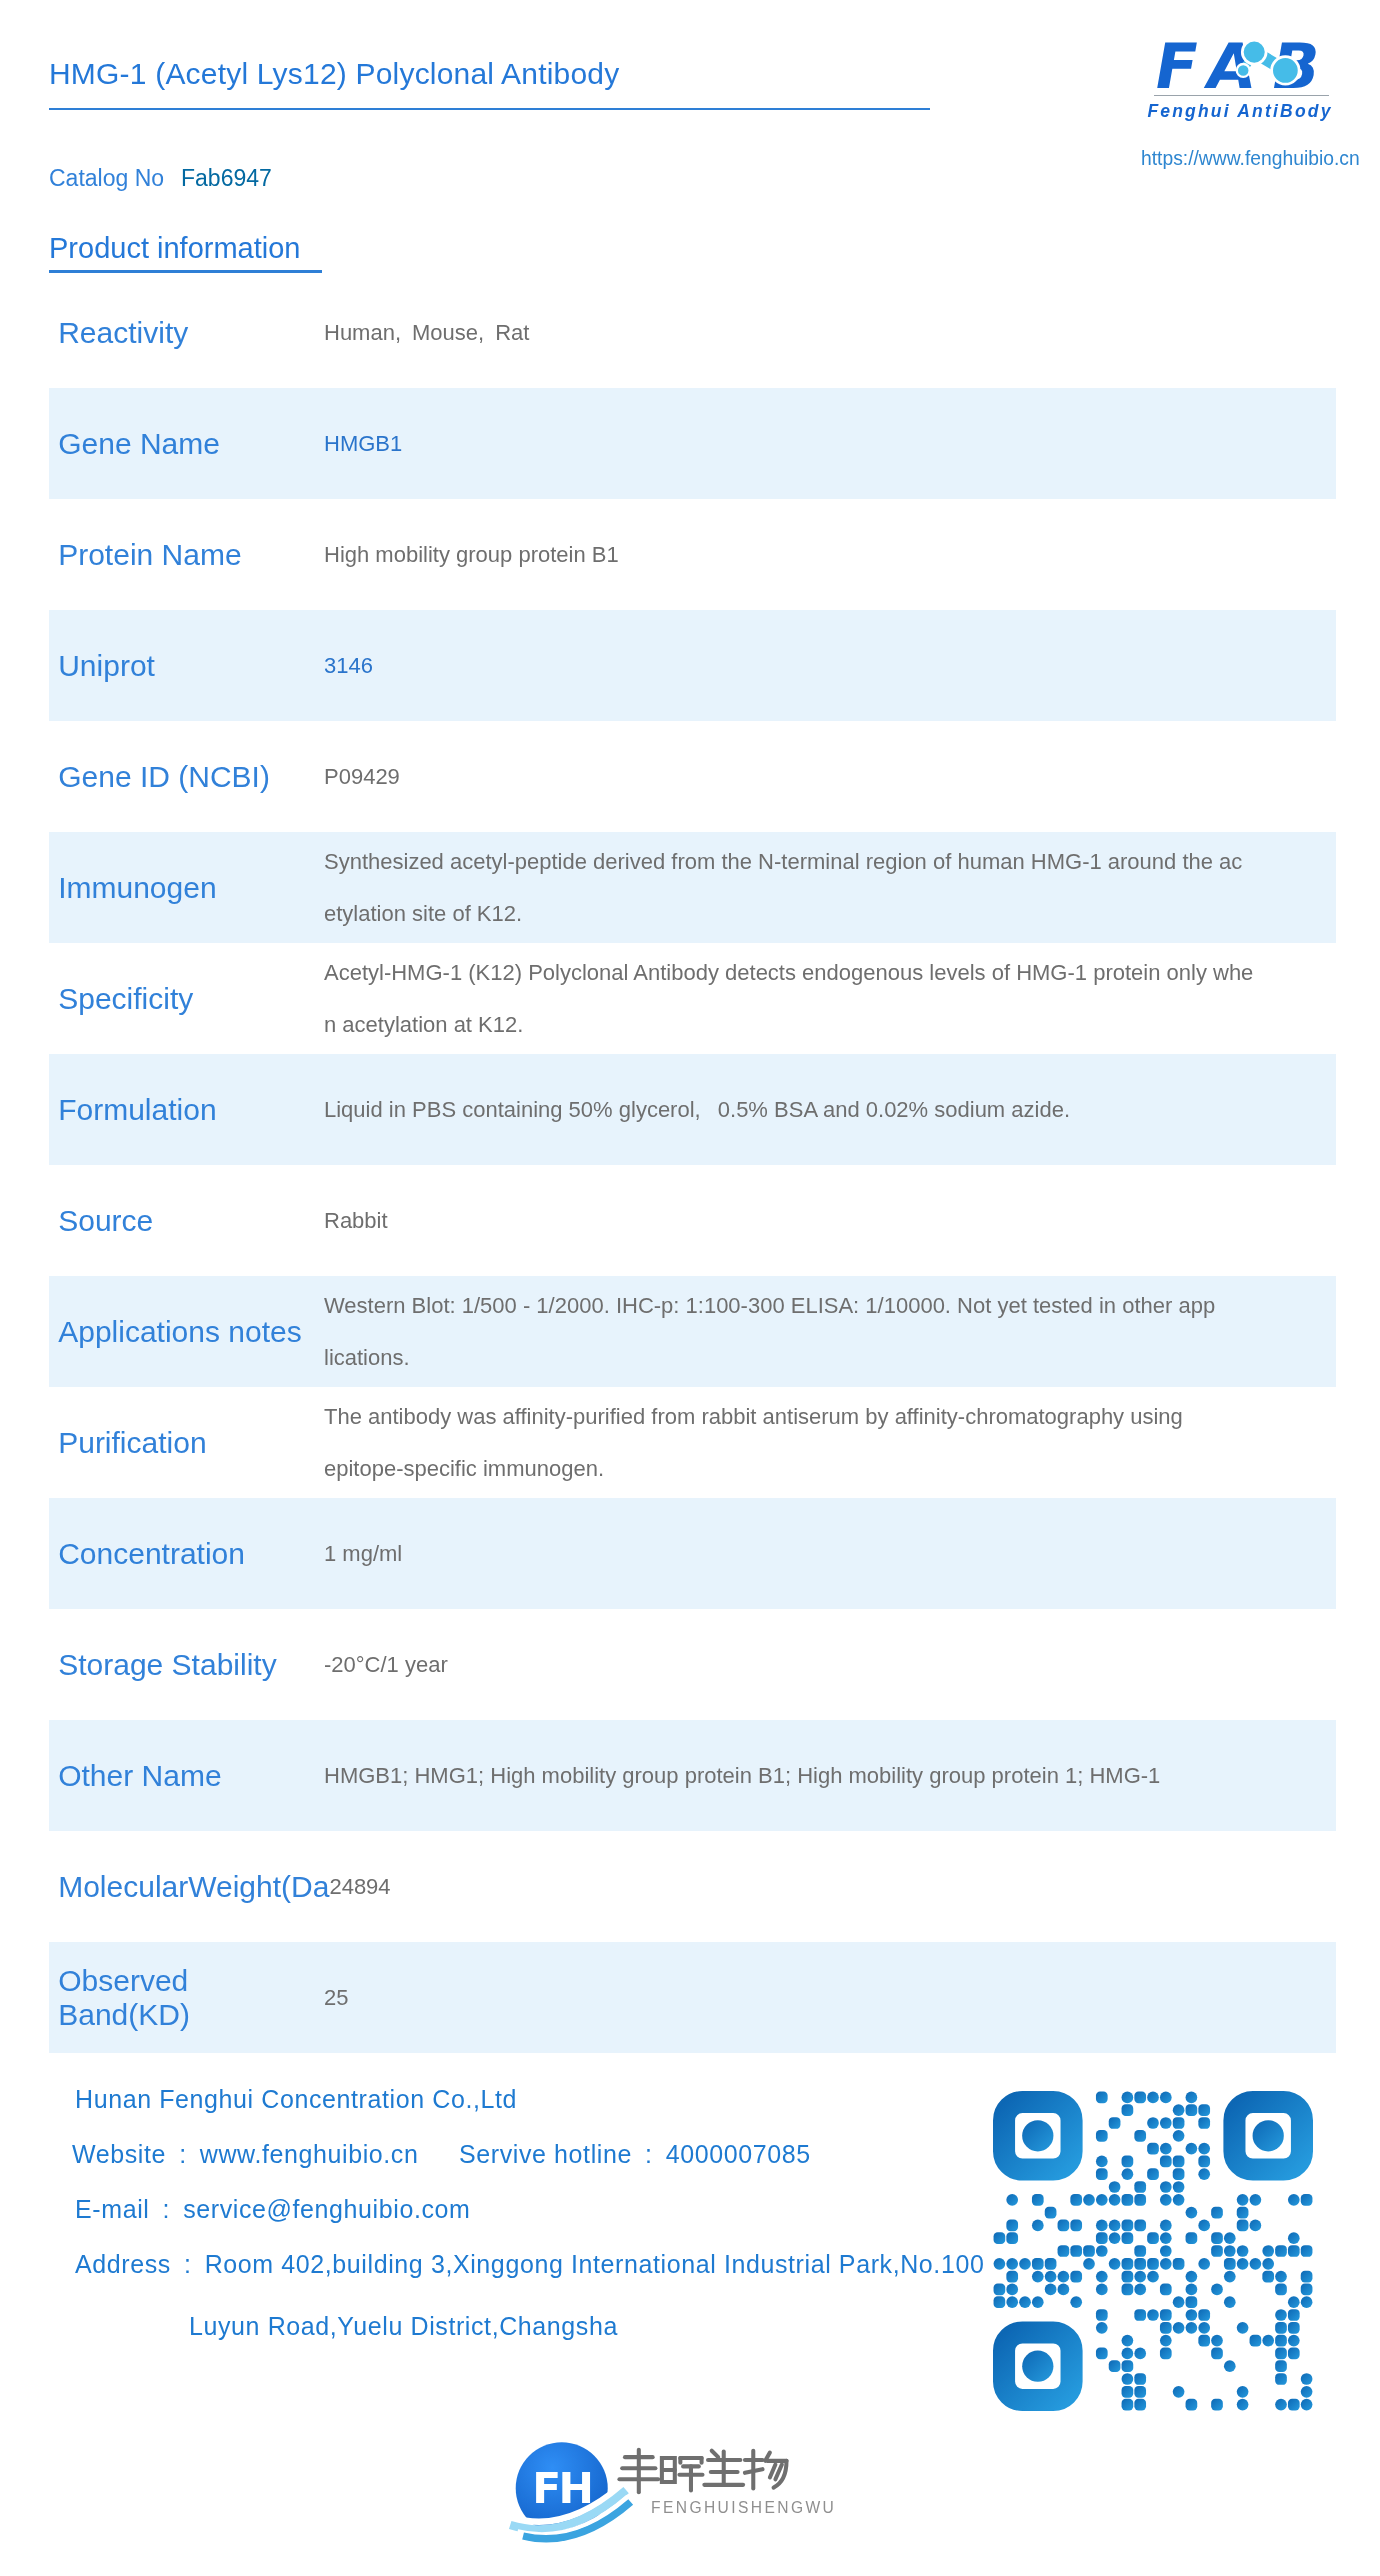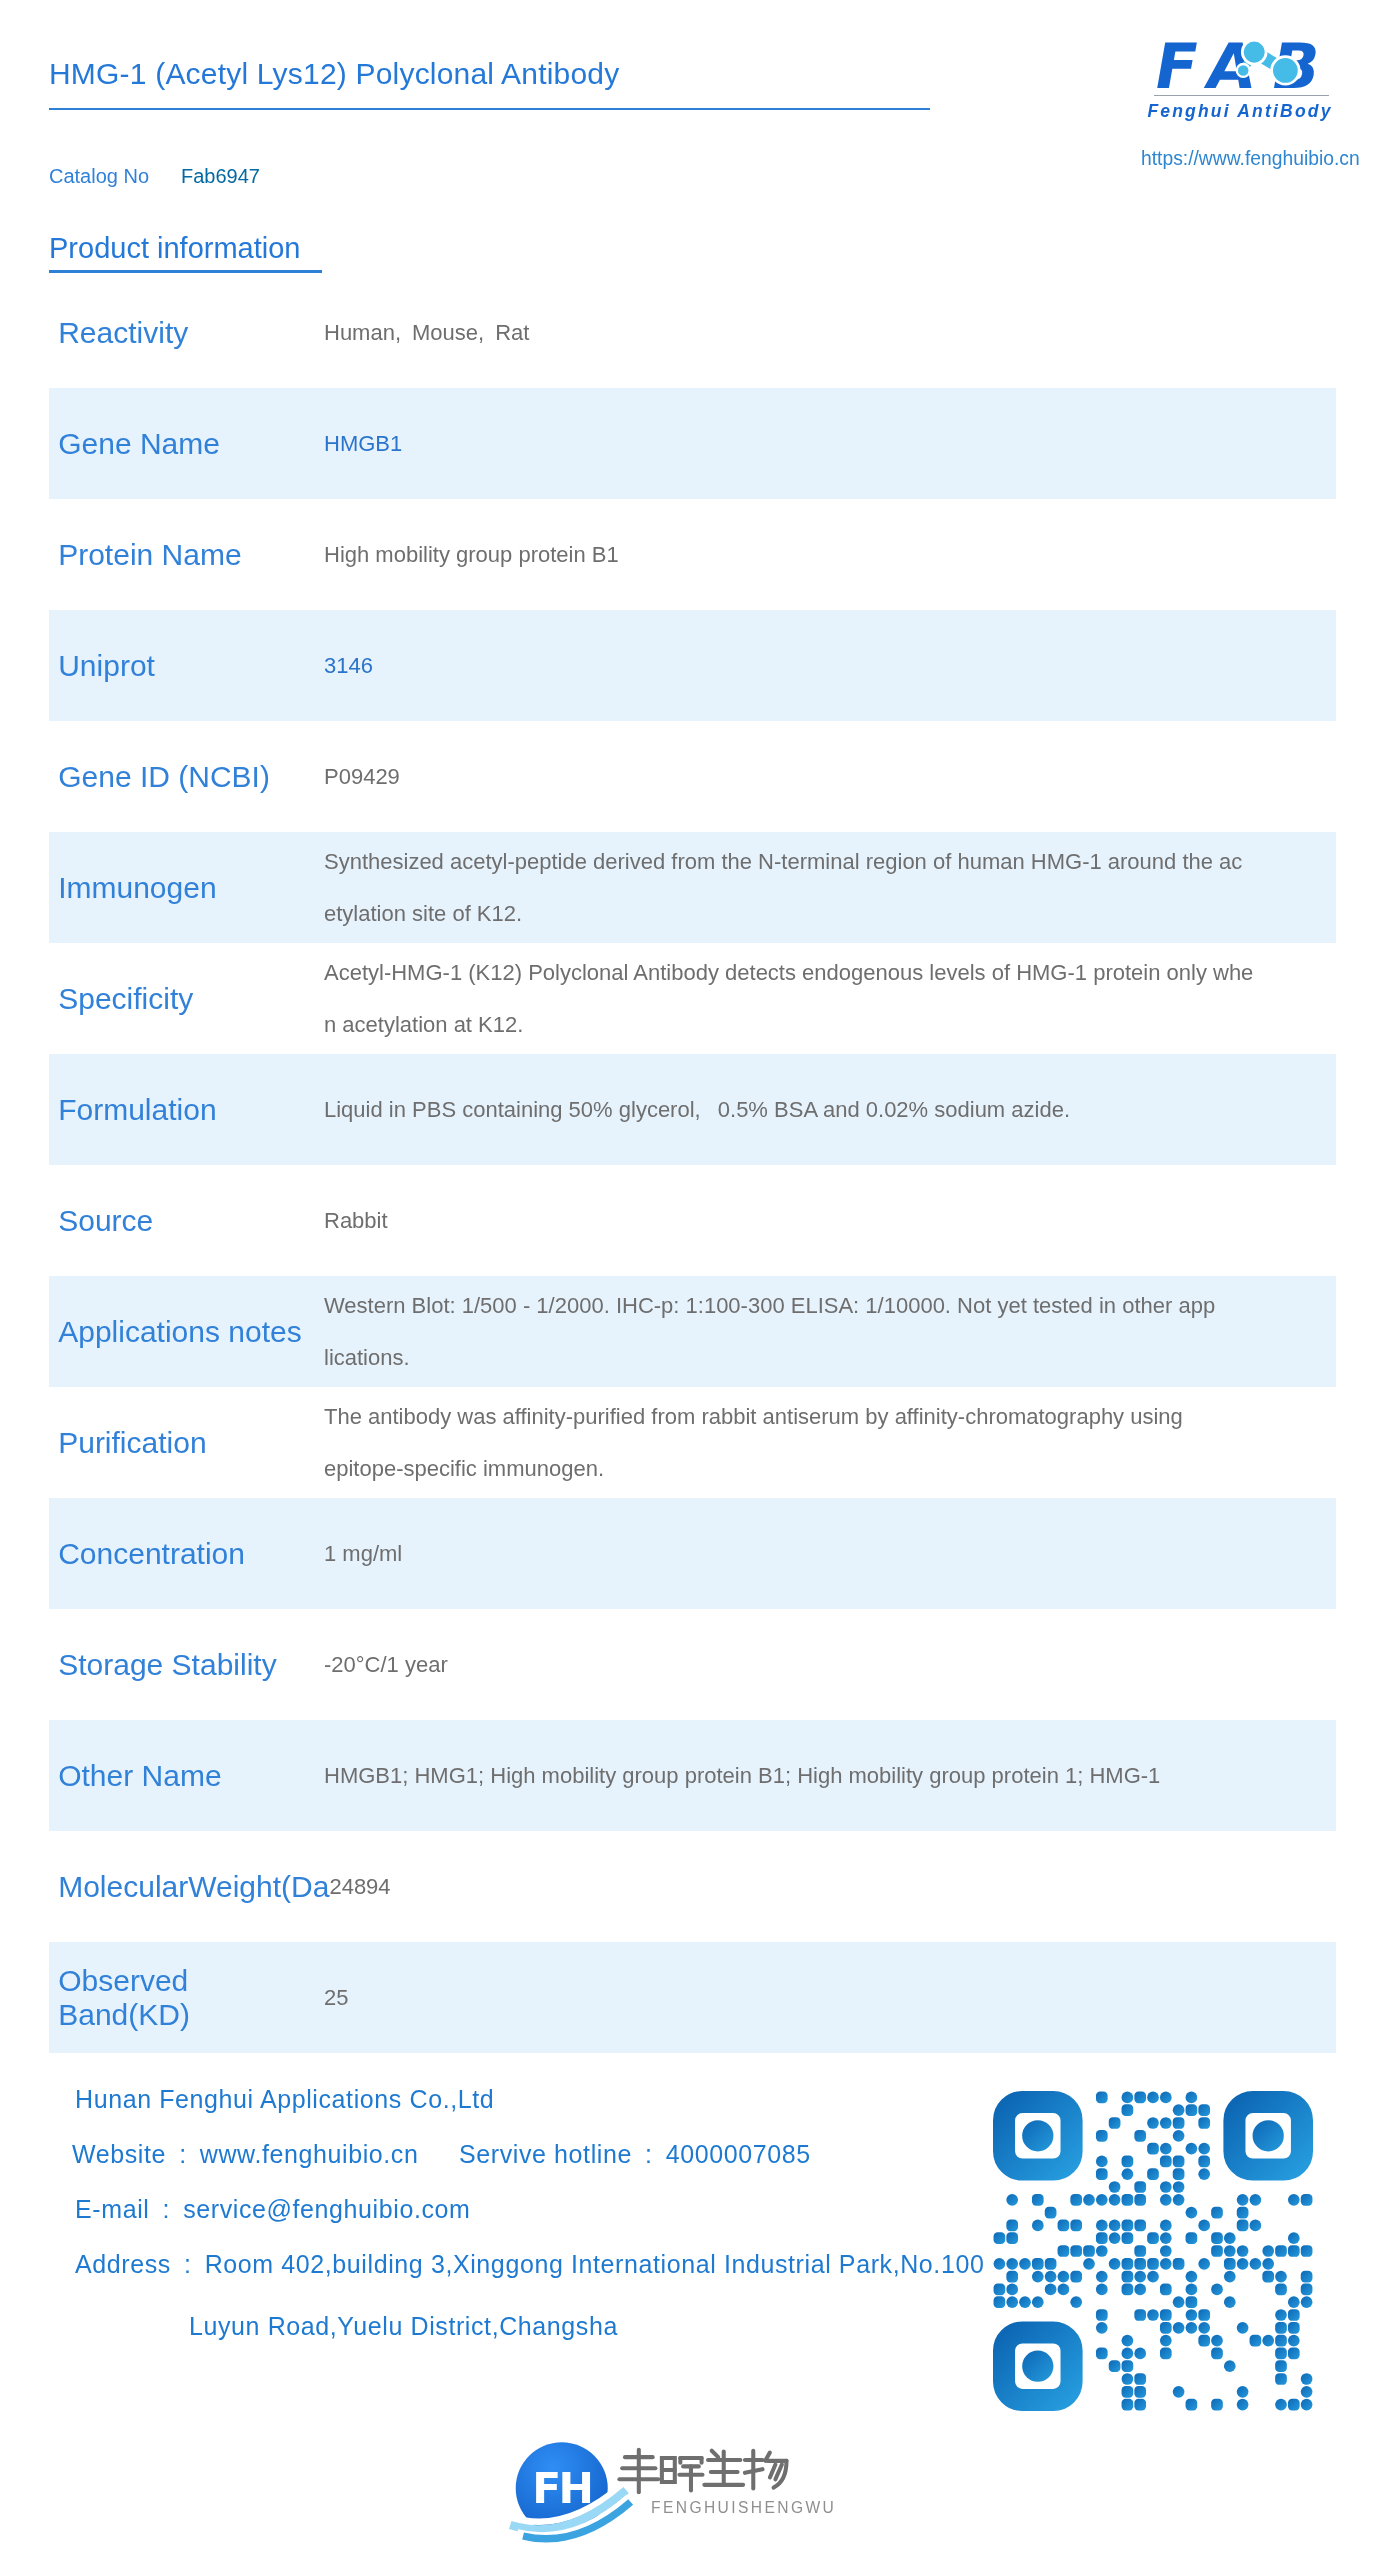--- a/index.html
+++ b/index.html
@@ -17,21 +17,21 @@
   body{
     width:1380px;height:2576px;position:relative;background:#ffffff;
     font-family:"Liberation Sans", sans-serif;
     -webkit-font-smoothing:antialiased;
   }
   .abs{position:absolute;}
 
   
   .page-title{left:49px;top:57px;font-size:30px;color:#2478d8;letter-spacing:0.2px;text-align:center;}
   .title-underline{left:49px;top:108px;width:881px;height:1.8px;background:#2e7fd6;}
-  .catalog-line{left:49px;top:165px;display:flex;font-size:20px;}
+  .catalog-line{left:49px;top:165px;display:flex;font-size:23px;}
   .catalog-line .lab{color:var(--label-blue);width:132px;flex:0 0 auto;}
   .catalog-line .val{color:#0369a1;}
   .section-title{left:49px;top:232px;font-size:29px;color:#2478d8;}
   .section-underline{left:49px;top:270px;width:273px;height:2.8px;background:#2e7fd6;}
 
   
   .brand{left:1141px;top:31px;width:198px;}
   .brand .brand-divider{position:absolute;left:13px;top:64px;width:175px;height:0.9px;background:#9aa3ab;}
   .brand .brand-sub{position:absolute;left:0;top:70px;width:198px;text-align:center;
     font-size:17.5px;font-weight:bold;font-style:italic;letter-spacing:2.2px;color:var(--brand-navy);}
@@ -161,21 +161,21 @@
   <div class="row">
     <div class="label">MolecularWeight(Da</div>
     <div class="value">24894</div>
   </div>
   <div class="row">
     <div class="label">Observed Band(KD)</div>
     <div class="value">25</div>
   </div>
 </div>
 
-<div class="abs f-line f1">Hunan Fenghui Applications Co.,Ltd</div>
+<div class="abs f-line f1">Hunan Fenghui Concentration Co.,Ltd</div>
 
 <div class="abs f-line f2">
   <span>Website : </span><span>www.fenghuibio.cn</span>
   <span class="hotline"><span>Servive hotline : </span><span>4000007085</span></span>
 </div>
 
 <div class="abs f-line f3">
   <span>E-mail : </span><span>service@fenghuibio.com</span>
 </div>
 

